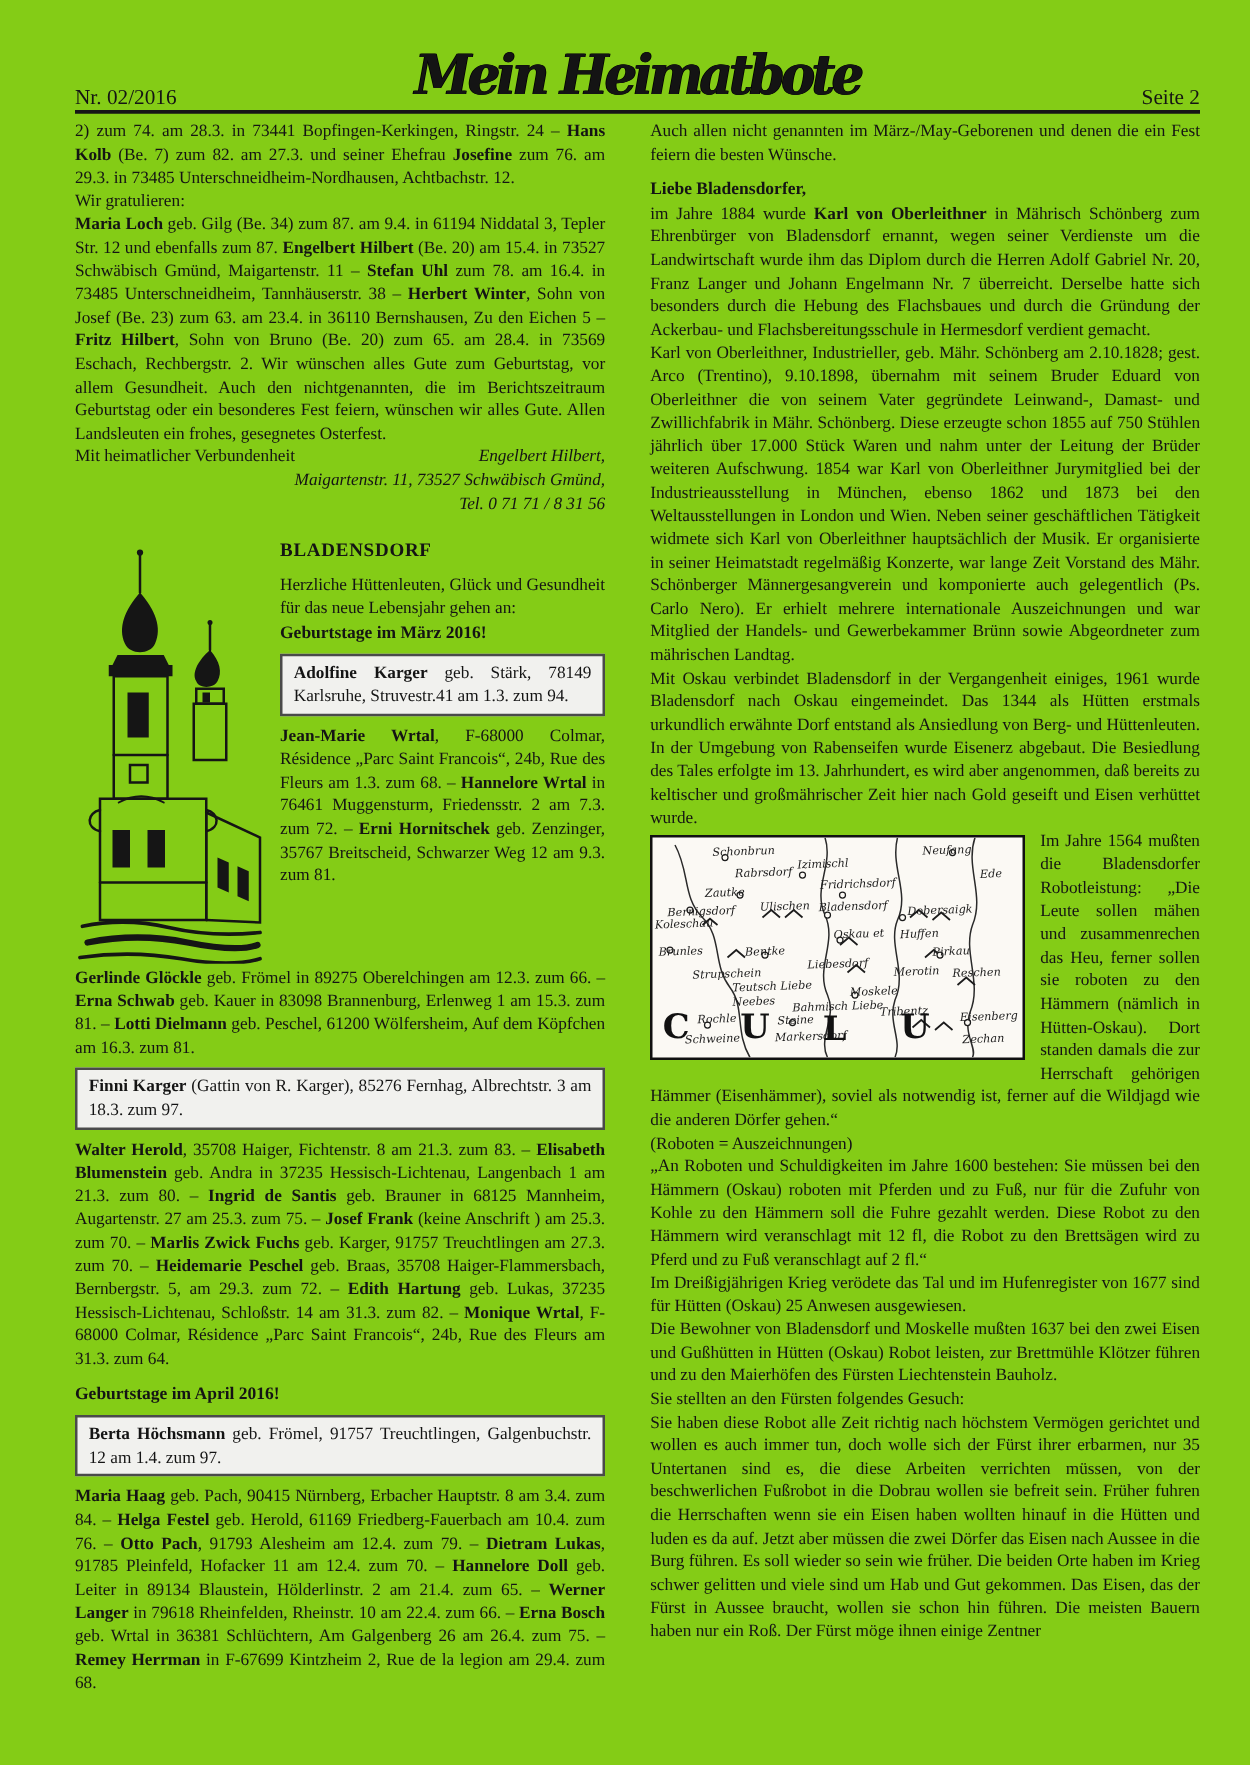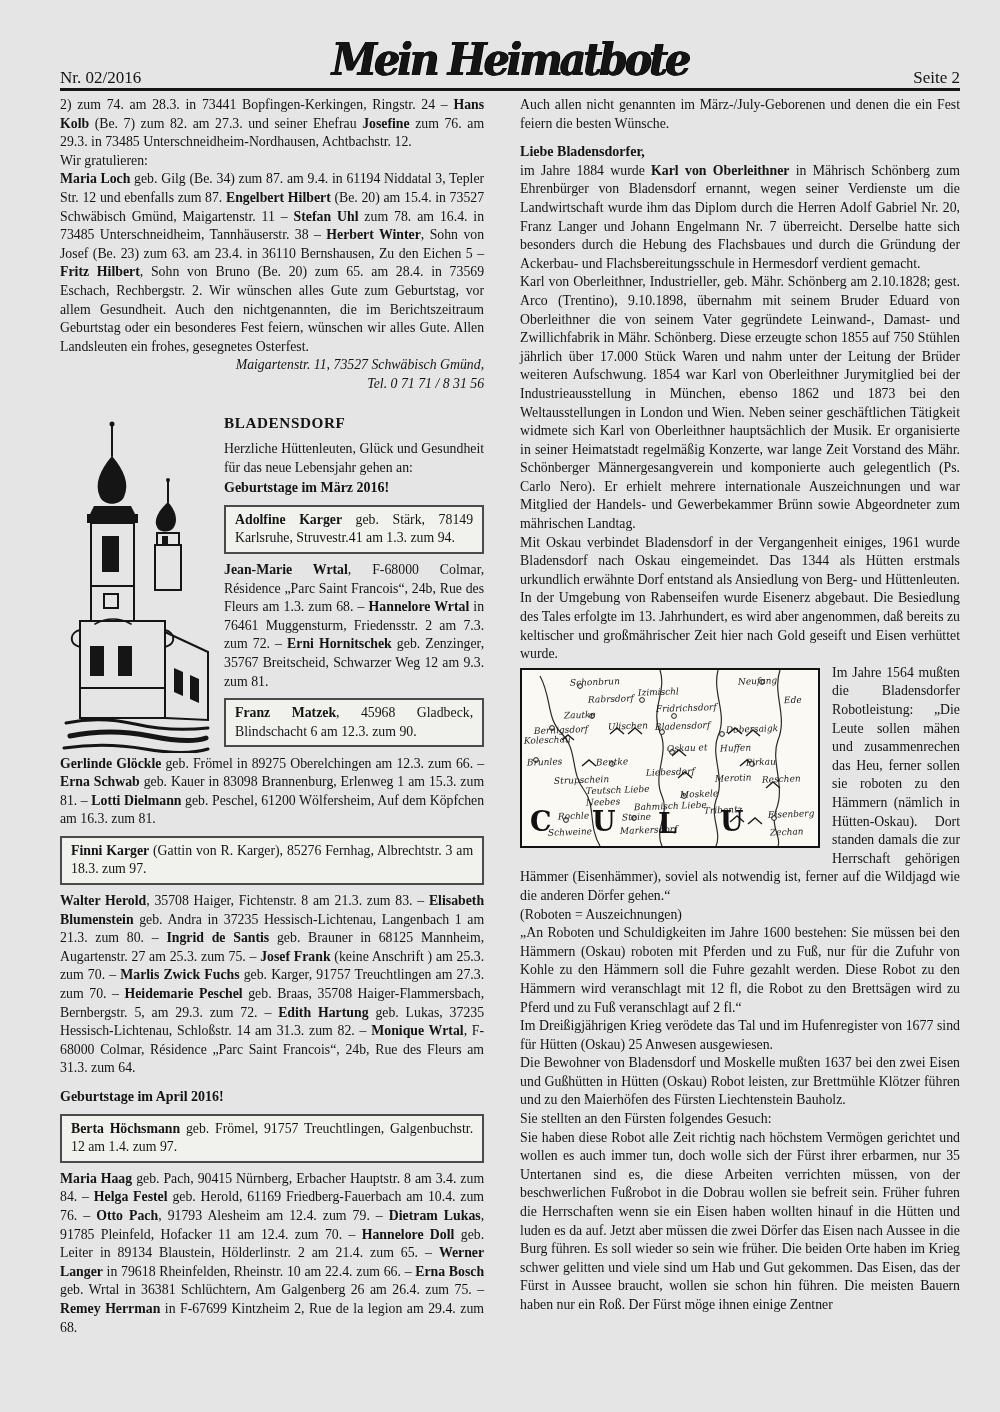--- a/index.html
+++ b/index.html
@@ -1,18 +1,18 @@
 <!DOCTYPE html>
 <html lang="de"><head>
 <meta charset="utf-8">
 <style>
   html,body { margin:0; padding:0; background:#9a9a9a; }
   .page {
     position:relative; width:1000px; height:1412px; margin:0 auto;
-    background:#e5e5e5; color:#141414; overflow:hidden;
+    background:#84cc16; color:#141414; overflow:hidden;
     font-family:"Liberation Serif","DejaVu Serif",serif;
   }
   
   .hdr { position:absolute; top:40px; left:60px; right:40px; height:50px; }
   .hdr .issue   { position:absolute; left:0;  bottom:2px; font-size:17px; }
   .hdr .pageno  { position:absolute; right:0; bottom:2px; font-size:17px; }
   .hdr .masthead{
     position:absolute; left:50%; top:-4px; transform:translateX(-50%) scaleY(1.08);
     font-family:"DejaVu Serif",serif; font-weight:bold; font-style:italic;
     font-size:41px; letter-spacing:-3px; white-space:nowrap;
@@ -60,20 +60,24 @@
   <div class="rule"></div>
 
   <div class="cols">
 
     <div class="col lft">
       <p><span>2) zum 74. am 28.3. in 73441 Bopfingen-Kerkingen, Ringstr. 24 – </span><span class="b">Hans Kolb</span><span> (Be. 7) zum 82. am 27.3. und seiner Ehefrau </span><span class="b">Josefine</span><span> zum 76. am 29.3. in 73485 Unterschneidheim-Nordhausen, Achtbachstr. 12.</span></p>
 
       <p>Wir gratulieren:</p>
       <p><span class="b">Maria Loch</span><span> geb. Gilg (Be. 34) zum 87. am 9.4. in 61194 Niddatal 3, Tepler Str. 12 und ebenfalls zum 87. </span><span class="b">Engelbert Hilbert</span><span> (Be. 20) am 15.4. in 73527 Schwäbisch Gmünd, Maigartenstr. 11 – </span><span class="b">Stefan Uhl</span><span> zum 78. am 16.4. in 73485 Unterschneidheim, Tannhäuserstr. 38 – </span><span class="b">Herbert Winter</span><span>, Sohn von Josef (Be. 23) zum 63. am 23.4. in 36110 Bernshausen, Zu den Eichen 5 – </span><span class="b">Fritz Hilbert</span><span>, Sohn von Bruno (Be. 20) zum 65. am 28.4. in 73569 Eschach, Rechbergstr. 2. Wir wünschen alles Gute zum Geburtstag, vor allem Gesundheit. Auch den nichtgenannten, die im Berichtszeitraum Geburtstag oder ein besonderes Fest feiern, wünschen wir alles Gute. Allen Landsleuten ein frohes, gesegnetes Osterfest.</span></p>
 
+      <div class="sig-row">
+        <span>Mit heimatlicher Verbundenheit</span>
+        <span class="i">Engelbert Hilbert,</span>
+      </div>
       <p class="sig-right">Maigartenstr. 11, 73527 Schwäbisch Gmünd,</p>
       <p class="sig-right">Tel. 0 71 71 / 8 31 56</p>
 
       <div class="church-section">
         <div class="church">
           <svg viewBox="0 0 150 335" width="150" height="335">
             <g stroke="#151515" fill="none" stroke-width="2" stroke-linecap="round">
               <line x1="52" y1="6" x2="52" y2="38"></line>
               <circle cx="52" cy="6" r="2.5" fill="#151515" stroke="none"></circle>
               <path d="M52,38 C64,52 70,66 64,79 C60,88 44,88 40,79 C34,66 40,52 52,38 Z" fill="#151515" stroke="none"></path>
@@ -110,44 +114,41 @@
         <p class="blad-h">BLADENSDORF</p>
         <p>Herzliche Hüttenleuten, Glück und Gesundheit für das neue Lebensjahr gehen an:</p>
         <p class="h" style="margin-top:2px">Geburtstage im März 2016!</p>
 
         <div class="box">
           <p><span class="b">Adolfine Karger</span><span> geb. Stärk, 78149 Karlsruhe, Struvestr.41 am 1.3. zum 94.</span></p>
         </div>
 
         <p><span class="b">Jean-Marie Wrtal</span><span>, F-68000 Colmar, Résidence „Parc Saint Francois“, 24b, Rue des Fleurs am 1.3. zum 68. – </span><span class="b">Hannelore Wrtal</span><span> in 76461 Muggensturm, Friedensstr. 2 am 7.3. zum 72. – </span><span class="b">Erni Hornitschek</span><span> geb. Zenzinger, 35767 Breitscheid, Schwarzer Weg 12 am 9.3. zum 81.</span></p>
 
-        <div class="box">
-          <p><span class="b">Franz Matzek</span><span>, 45968 Gladbeck, Blindschacht 6 am 12.3. zum 90.</span></p>
-        </div>
 
         <p class="clearme"><span class="b">Gerlinde Glöckle</span><span> geb. Frömel in 89275 Oberelchingen am 12.3. zum 66. – </span><span class="b">Erna Schwab</span><span> geb. Kauer in 83098 Brannenburg, Erlenweg 1 am 15.3. zum 81. – </span><span class="b">Lotti Dielmann</span><span> geb. Peschel, 61200 Wölfersheim, Auf dem Köpfchen am 16.3. zum 81.</span></p>
       </div>
 
       <div class="box">
         <p><span class="b">Finni Karger</span><span> (Gattin von R. Karger), 85276 Fernhag, Albrechtstr. 3 am 18.3. zum 97.</span></p>
       </div>
 
       <p><span class="b">Walter Herold</span><span>, 35708 Haiger, Fichtenstr. 8 am 21.3. zum 83. – </span><span class="b">Elisabeth Blumenstein</span><span> geb. Andra in 37235 Hessisch-Lichtenau, Langenbach 1 am 21.3. zum 80. – </span><span class="b">Ingrid de Santis</span><span> geb. Brauner in 68125 Mannheim, Augartenstr. 27 am 25.3. zum 75. – </span><span class="b">Josef Frank</span><span> (keine Anschrift ) am 25.3. zum 70. – </span><span class="b">Marlis Zwick Fuchs</span><span> geb. Karger, 91757 Treuchtlingen am 27.3. zum 70. – </span><span class="b">Heidemarie Peschel</span><span> geb. Braas, 35708 Haiger-Flammersbach, Bernbergstr. 5, am 29.3. zum 72. – </span><span class="b">Edith Hartung</span><span> geb. Lukas, 37235 Hessisch-Lichtenau, Schloßstr. 14 am 31.3. zum 82. – </span><span class="b">Monique Wrtal</span><span>, F-68000 Colmar, Résidence „Parc Saint Francois“, 24b, Rue des Fleurs am 31.3. zum 64.</span></p>
 
       <p class="h">Geburtstage im April 2016!</p>
 
       <div class="box">
         <p><span class="b">Berta Höchsmann</span><span> geb. Frömel, 91757 Treuchtlingen, Galgenbuchstr. 12 am 1.4. zum 97.</span></p>
       </div>
 
       <p><span class="b">Maria Haag</span><span> geb. Pach, 90415 Nürnberg, Erbacher Hauptstr. 8 am 3.4. zum 84. – </span><span class="b">Helga Festel</span><span> geb. Herold, 61169 Friedberg-Fauerbach am 10.4. zum 76. – </span><span class="b">Otto Pach</span><span>, 91793 Alesheim am 12.4. zum 79. – </span><span class="b">Dietram Lukas</span><span>, 91785 Pleinfeld, Hofacker 11 am 12.4. zum 70. – </span><span class="b">Hannelore Doll</span><span> geb. Leiter in 89134 Blaustein, Hölderlinstr. 2 am 21.4. zum 65. – </span><span class="b">Werner Langer</span><span> in 79618 Rheinfelden, Rheinstr. 10 am 22.4. zum 66. – </span><span class="b">Erna Bosch</span><span> geb. Wrtal in 36381 Schlüchtern, Am Galgenberg 26 am 26.4. zum 75. – </span><span class="b">Remey Herrman</span><span> in F-67699 Kintzheim 2, Rue de la legion am 29.4. zum 68.</span></p>
     </div>
 
     <div class="col rgt">
-      <p>Auch allen nicht genannten im März-/July-Geborenen und denen die ein Fest feiern die besten Wünsche.</p>
+      <p>Auch allen nicht genannten im März-/May-Geborenen und denen die ein Fest feiern die besten Wünsche.</p>
 
       <p class="h">Liebe Bladensdorfer,</p>
       <p><span>im Jahre 1884 wurde </span><span class="b">Karl von Oberleithner</span><span> in Mährisch Schönberg zum Ehrenbürger von Bladensdorf ernannt, wegen seiner Verdienste um die Landwirtschaft wurde ihm das Diplom durch die Herren Adolf Gabriel Nr. 20, Franz Langer und Johann Engelmann Nr. 7 überreicht. Derselbe hatte sich besonders durch die Hebung des Flachsbaues und durch die Gründung der Ackerbau- und Flachsbereitungsschule in Hermesdorf verdient gemacht.</span></p>
       <p>Karl von Oberleithner, Industrieller, geb. Mähr. Schönberg am 2.10.1828; gest. Arco (Trentino), 9.10.1898, übernahm mit seinem Bruder Eduard von Oberleithner die von seinem Vater gegründete Leinwand-, Damast- und Zwillichfabrik in Mähr. Schönberg. Diese erzeugte schon 1855 auf 750 Stühlen jährlich über 17.000 Stück Waren und nahm unter der Leitung der Brüder weiteren Aufschwung. 1854 war Karl von Oberleithner Jurymitglied bei der Industrieausstellung in München, ebenso 1862 und 1873 bei den Weltausstellungen in London und Wien. Neben seiner geschäftlichen Tätigkeit widmete sich Karl von Oberleithner hauptsächlich der Musik. Er organisierte in seiner Heimatstadt regelmäßig Konzerte, war lange Zeit Vorstand des Mähr. Schönberger Männergesangverein und komponierte auch gelegentlich (Ps. Carlo Nero). Er erhielt mehrere internationale Auszeichnungen und war Mitglied der Handels- und Gewerbekammer Brünn sowie Abgeordneter zum mährischen Landtag.</p>
       <p>Mit Oskau verbindet Bladensdorf in der Vergangenheit einiges, 1961 wurde Bladensdorf nach Oskau eingemeindet. Das 1344 als Hütten erstmals urkundlich erwähnte Dorf entstand als Ansiedlung von Berg- und Hüttenleuten. In der Umgebung von Rabenseifen wurde Eisenerz abgebaut. Die Besiedlung des Tales erfolgte im 13. Jahrhundert, es wird aber angenommen, daß bereits zu keltischer und großmährischer Zeit hier nach Gold geseift und Eisen verhüttet wurde.</p>
 
       <div class="map">
         <svg viewBox="0 0 296 176" width="296" height="176">
           <g stroke="#2a2a2a" fill="none" stroke-width="1.2">
             <path d="M138,0 C145,22 128,40 138,62 C148,84 130,104 140,126 C148,144 132,160 140,176"></path>

